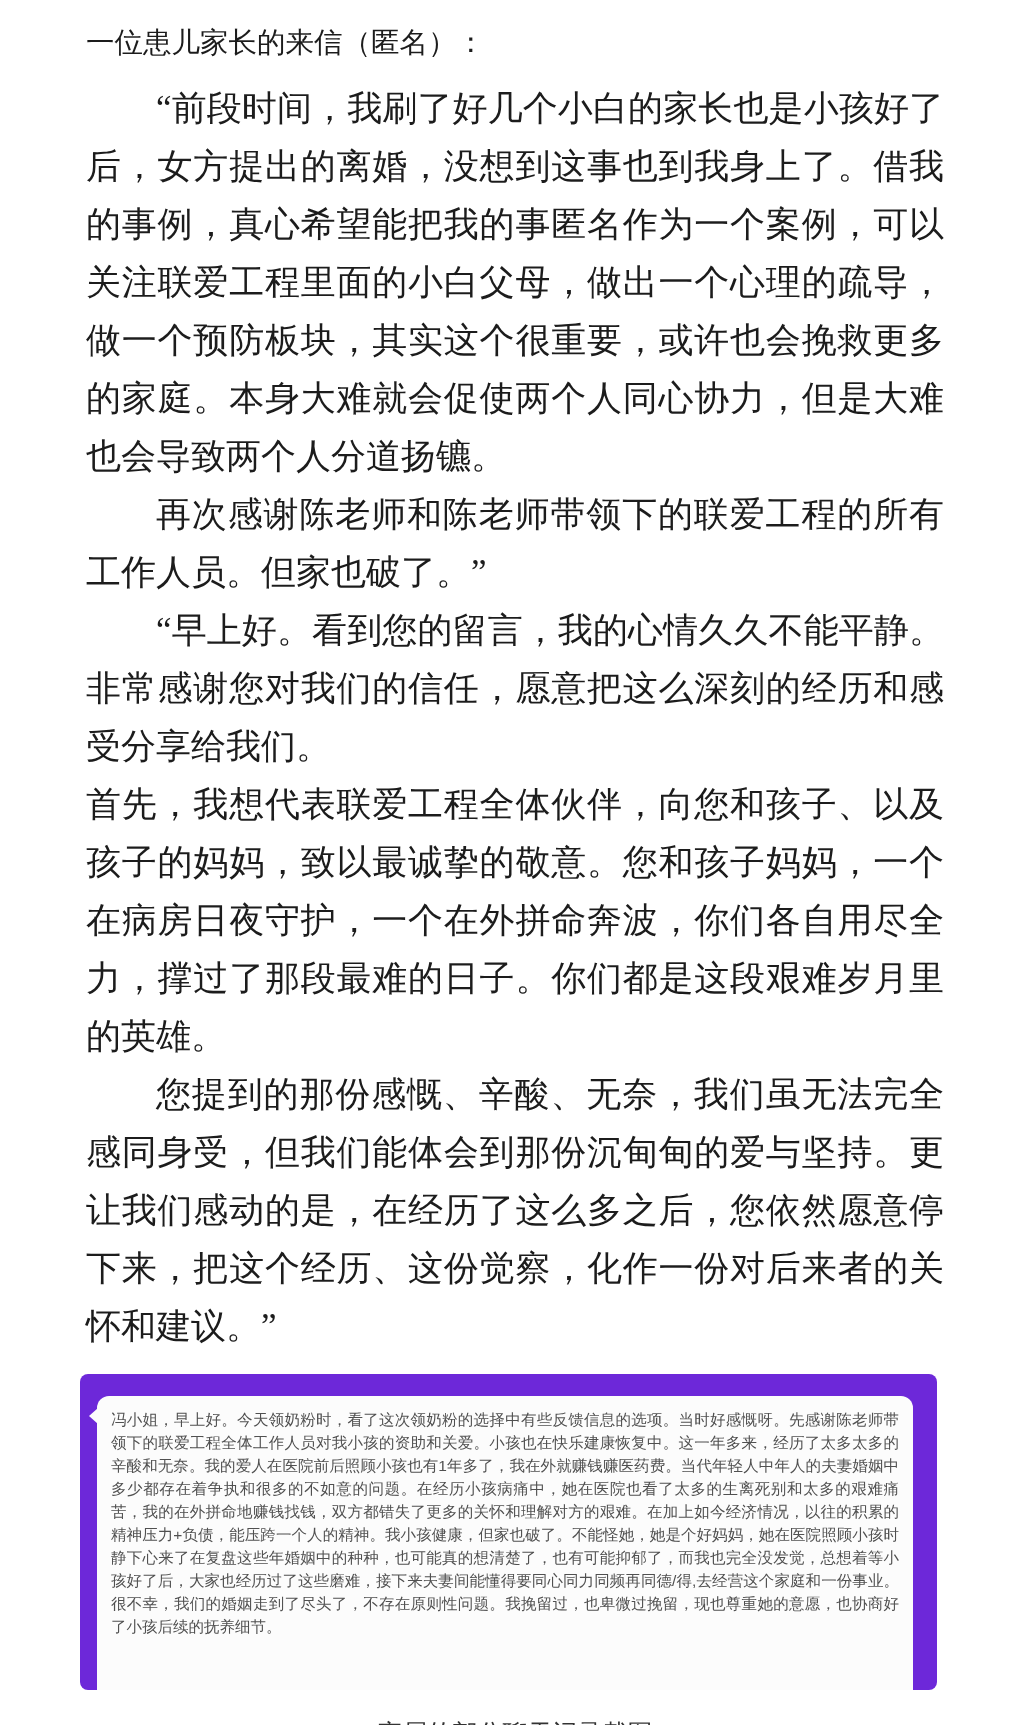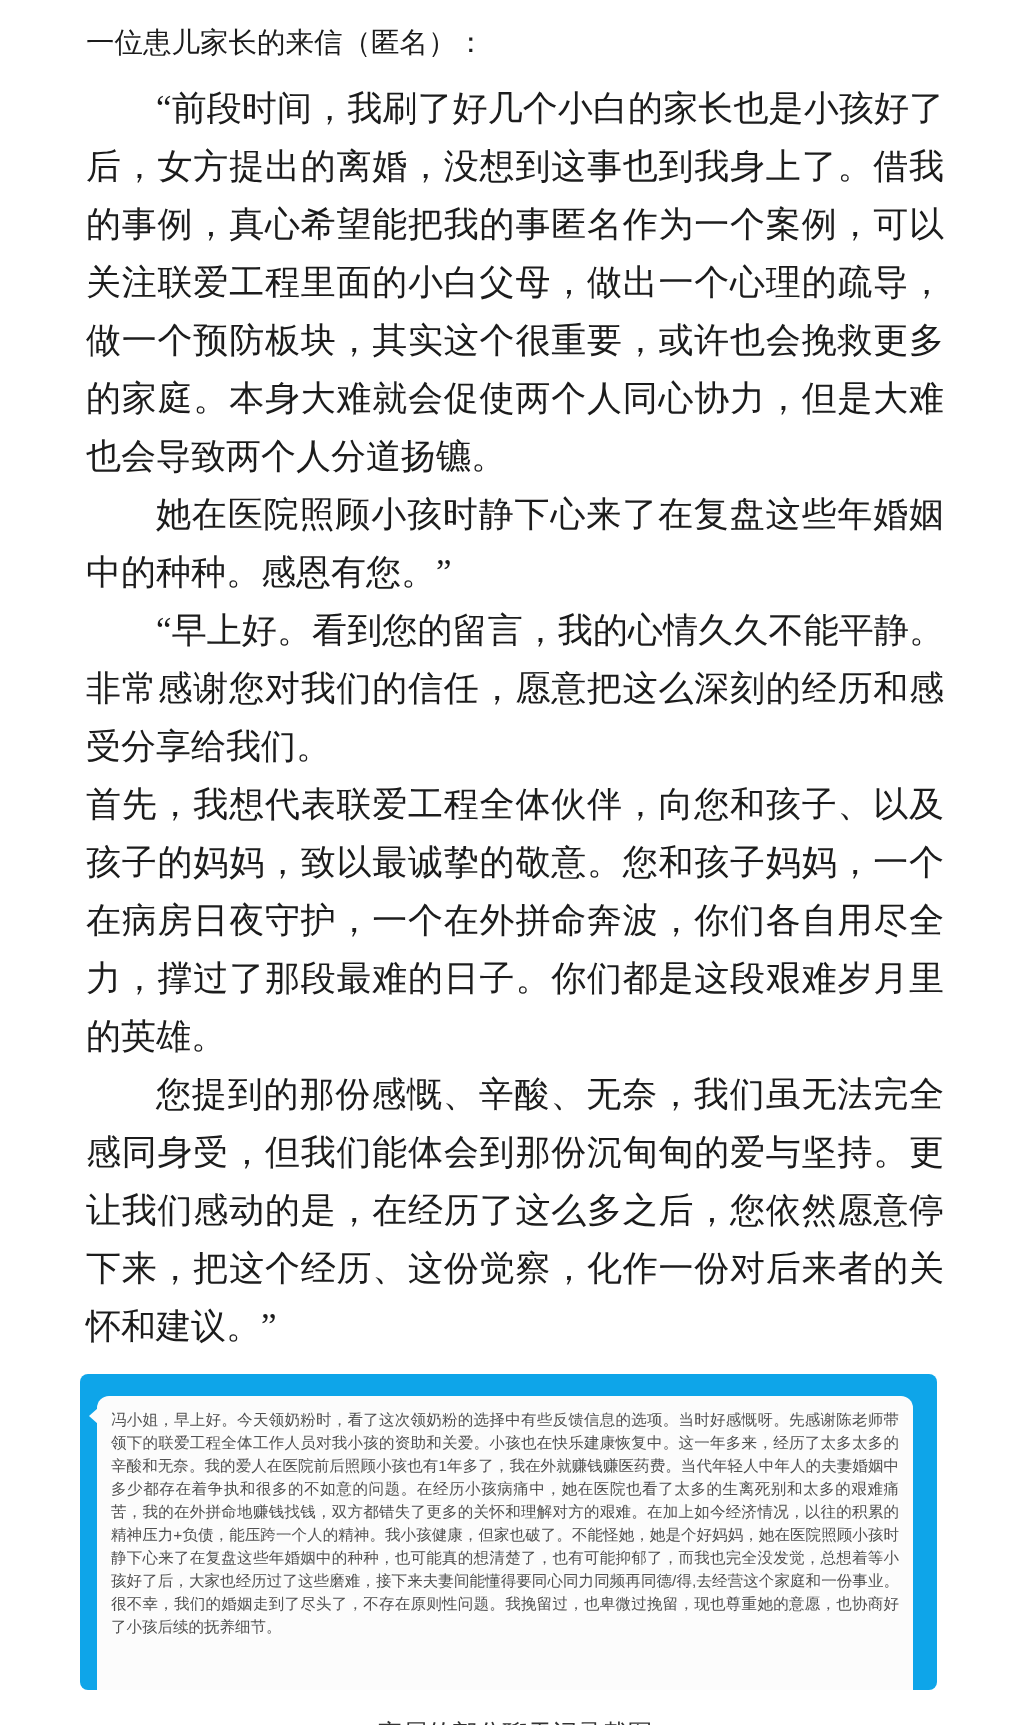--- a/index.html
+++ b/index.html
@@ -31,21 +31,21 @@
   }
   .indent { text-indent: 2em; }
 
   
   .chat-shot {
     box-sizing: border-box;
     position: relative;
     margin: 18px 0 12px -6px;
     width: 857px;
     height: 316px;
-    background: #0ea5e9;
+    background: #6d28d9;
     border-radius: 8px;
     overflow: hidden;
   }
   .bubble {
     box-sizing: border-box;
     position: relative;
     margin: 22px 24px 0 17px;
     min-height: 397px;
     background: #fcfcfc;
     border-radius: 12px;
@@ -78,21 +78,21 @@
   }
 </style>
 </head>
 <body>
 
 <div class="page">
 
   <p class="h">一位患儿家长的来信（匿名）：</p>
 
   <p class="body indent">“前段时间，我刷了好几个小白的家长也是小孩好了后，女方提出的离婚，没想到这事也到我身上了。借我的事例，真心希望能把我的事匿名作为一个案例，可以关注联爱工程里面的小白父母，做出一个心理的疏导，做一个预防板块，其实这个很重要，或许也会挽救更多的家庭。本身大难就会促使两个人同心协力，但是大难也会导致两个人分道扬镳。</p>
-  <p class="body indent">她在医院照顾小孩时静下心来了在复盘这些年婚姻中的种种。感恩有您。”</p>
+  <p class="body indent">再次感谢陈老师和陈老师带领下的联爱工程的所有工作人员。但家也破了。”</p>
 
 
   <p class="body indent">“早上好。看到您的留言，我的心情久久不能平静。非常感谢您对我们的信任，愿意把这么深刻的经历和感受分享给我们。</p>
   <p class="body">首先，我想代表联爱工程全体伙伴，向您和孩子、以及孩子的妈妈，致以最诚挚的敬意。您和孩子妈妈，一个在病房日夜守护，一个在外拼命奔波，你们各自用尽全力，撑过了那段最难的日子。你们都是这段艰难岁月里的英雄。</p>
   <p class="body indent">您提到的那份感慨、辛酸、无奈，我们虽无法完全感同身受，但我们能体会到那份沉甸甸的爱与坚持。更让我们感动的是，在经历了这么多之后，您依然愿意停下来，把这个经历、这份觉察，化作一份对后来者的关怀和建议。”</p>
 
   <figure class="chat-shot">
     <div class="bubble">
       <span class="bubble-tail"></span>
       <p class="msg">冯小姐，早上好。今天领奶粉时，看了这次领奶粉的选择中有些反馈信息的选项。当时好感慨呀。先感谢陈老师带领下的联爱工程全体工作人员对我小孩的资助和关爱。小孩也在快乐建康恢复中。这一年多来，经历了太多太多的辛酸和无奈。我的爱人在医院前后照顾小孩也有1年多了，我在外就赚钱赚医药费。当代年轻人中年人的夫妻婚姻中多少都存在着争执和很多的不如意的问题。在经历小孩病痛中，她在医院也看了太多的生离死别和太多的艰难痛苦，我的在外拼命地赚钱找钱，双方都错失了更多的关怀和理解对方的艰难。在加上如今经济情况，以往的积累的精神压力+负债，能压跨一个人的精神。我小孩健康，但家也破了。不能怪她，她是个好妈妈，她在医院照顾小孩时静下心来了在复盘这些年婚姻中的种种，也可能真的想清楚了，也有可能抑郁了，而我也完全没发觉，总想着等小孩好了后，大家也经历过了这些磨难，接下来夫妻间能懂得要同心同力同频再同德/得,去经营这个家庭和一份事业。很不幸，我们的婚姻走到了尽头了，不存在原则性问题。我挽留过，也卑微过挽留，现也尊重她的意愿，也协商好了小孩后续的抚养细节。</p>

